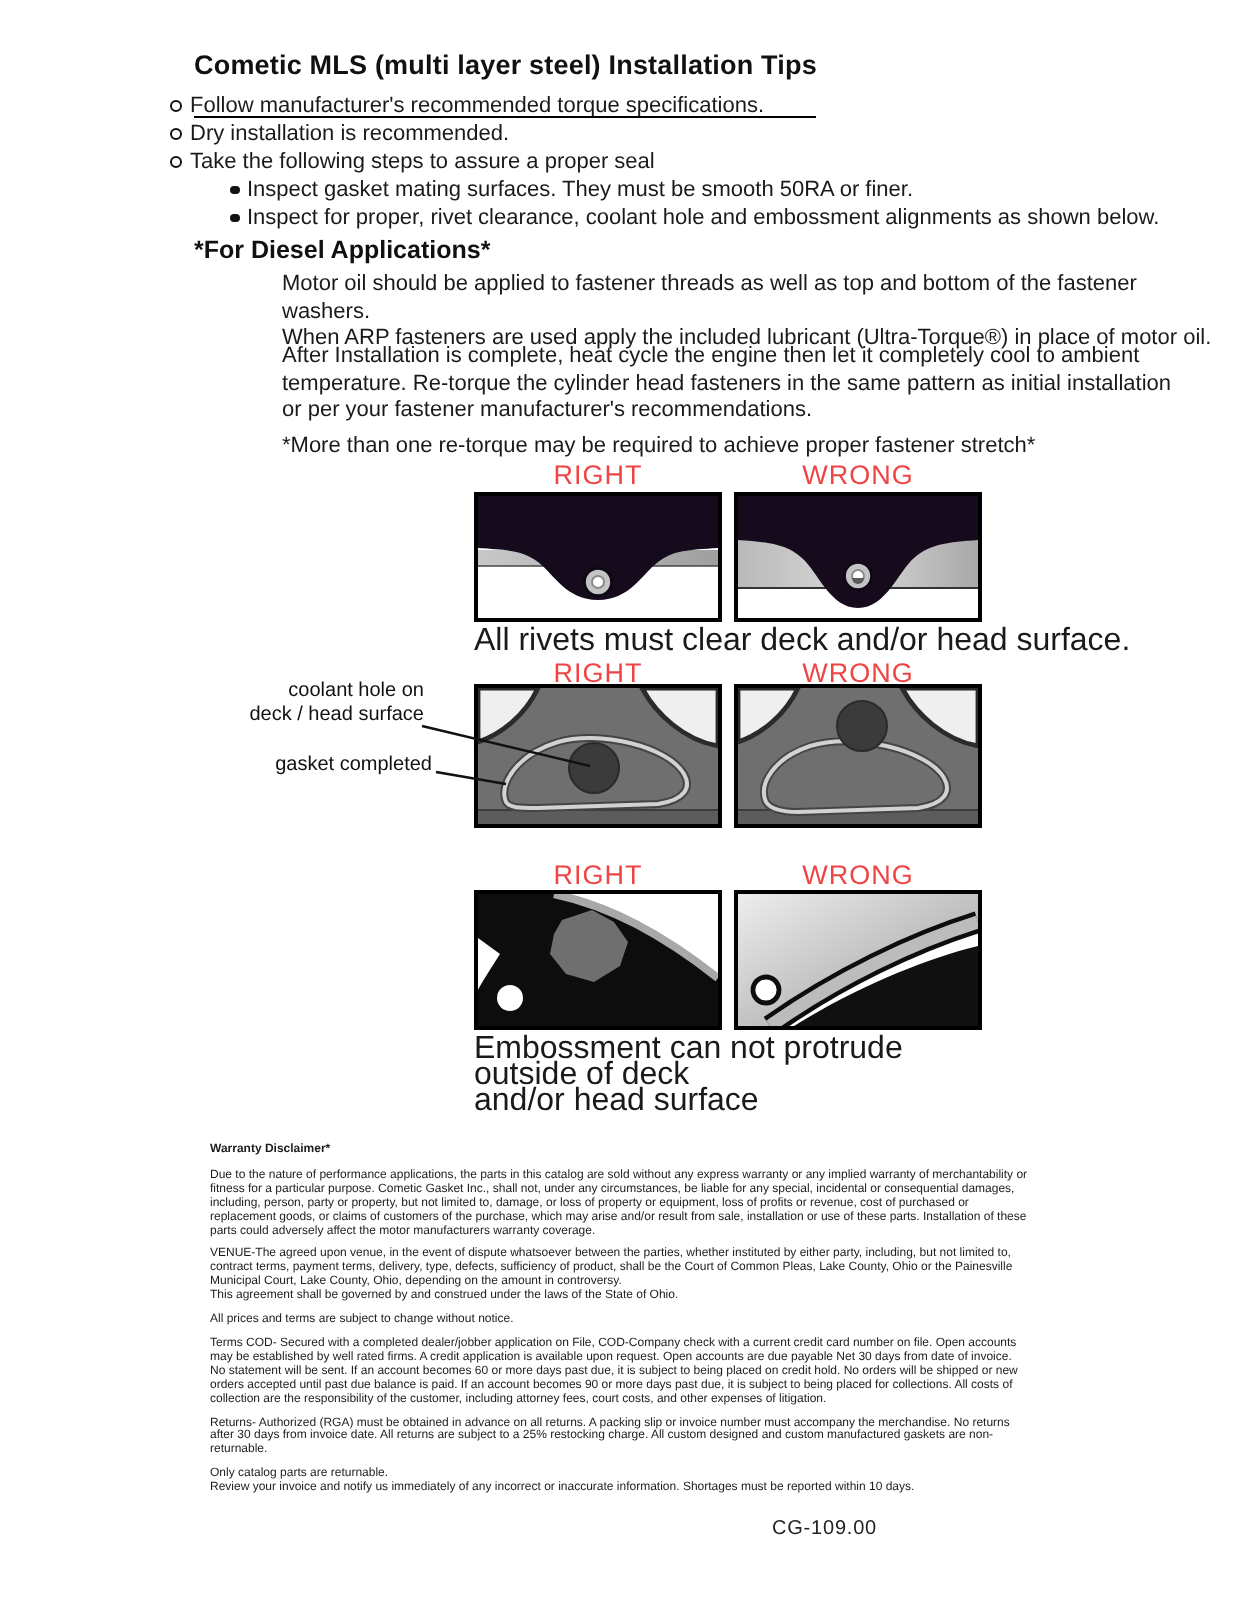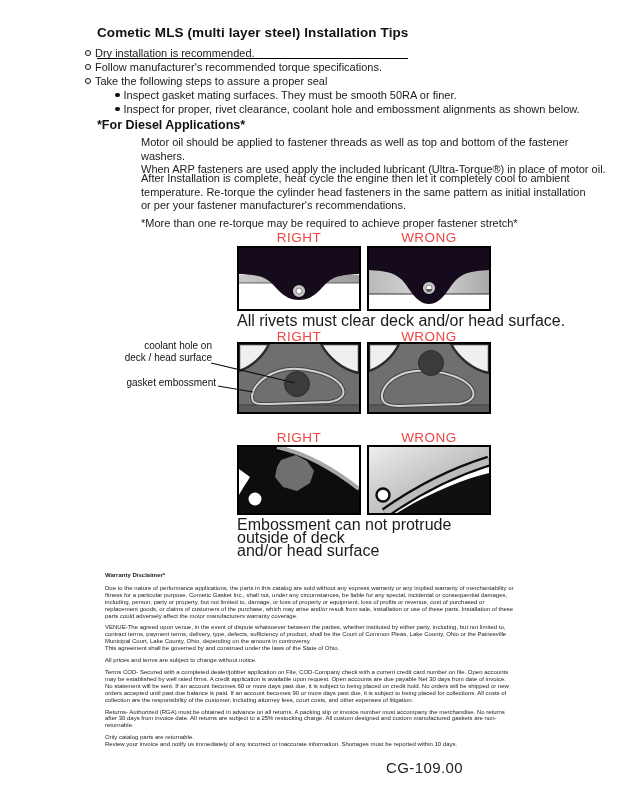--- a/index.html
+++ b/index.html
@@ -22,37 +22,37 @@
   .figlabel{position:absolute;width:124px;text-align:center;font-size:13.5px;letter-spacing:.5px;color:#ef4444;}
   .figbox{position:absolute;width:120px;background:#fff;z-index:1;}
   .figbox.b2{border:2px solid #000;}
   .figbox svg{display:block;}
   .caption{position:absolute;font-size:16px;line-height:13px;white-space:pre-line;}
   .sidelabel{position:absolute;font-size:10px;line-height:11.5px;text-align:right;white-space:pre-line;color:#111;}
   .leader{position:absolute;left:205px;top:352px;z-index:3;pointer-events:none;}
   .legal{position:absolute;left:105px;top:572px;width:410px;font-size:6px;line-height:6.9px;color:#1c1c1c;}
   .legal .lp{margin:0 0 5px 0;white-space:pre-line;}
   .legal .lh{font-weight:bold;margin:0 0 6px 0;}
-  .footer{position:absolute;left:386px;top:759px;font-size:15px;color:#222;letter-spacing:.4px;}
+  .footer{position:absolute;left:386px;top:759px;font-size:10px;color:#222;letter-spacing:.4px;}
 </style>
 </head>
 <body>
 
 <div class="page">
 
   <h1 class="title">Cometic MLS (multi layer steel) Installation Tips</h1>
 
   <div class="bullets">
     <div class="b-row">
       <span class="b-o"></span>
-      <span>Dry installation is recommended.</span>
+      <span>Follow manufacturer's recommended torque specifications.</span>
     </div>
     <div class="b-row">
       <span class="b-o"></span>
-      <span>Follow manufacturer's recommended torque specifications.</span>
+      <span>Dry installation is recommended.</span>
     </div>
     <div class="b-row">
       <span class="b-o"></span>
       <span>Take the following steps to assure a proper seal</span>
     </div>
     <div class="b-row sub">
       <span class="b-f"></span>
       <span>Inspect gasket mating surfaces.  They must be smooth 50RA or finer.</span>
     </div>
     <div class="b-row sub">
@@ -108,21 +108,21 @@
     </svg>
   </div>
 
   <div class="caption" style="left:237px;top:314px">All rivets must clear deck and/or head surface.</div>
 
   <div class="figlabel" style="left:237px;top:329px">RIGHT</div>
   <div class="figlabel" style="left:367px;top:329px">WRONG</div>
 
   <div class="sidelabel" style="left:100px;top:340px;width:112px">coolant hole on
 deck / head surface</div>
-  <div class="sidelabel" style="left:100px;top:377px;width:116px">gasket embossment</div>
+  <div class="sidelabel" style="left:100px;top:377px;width:116px">gasket completed</div>
 
   <svg class="leader" width="110" height="48">
     <line x1="6" y1="11" x2="90" y2="31" stroke="#111" stroke-width="1.2"></line>
     <line x1="13" y1="34" x2="48" y2="40" stroke="#111" stroke-width="1.2"></line>
   </svg>
 
   <div class="figbox b2" style="left:237px;top:342px">
     <svg width="120" height="68" viewBox="0 0 120 68">
       <rect x="0" y="0" width="120" height="68" fill="#6f6f6f"></rect>
       <rect x="0" y="61" width="120" height="7" fill="#5c5c5c"></rect>

